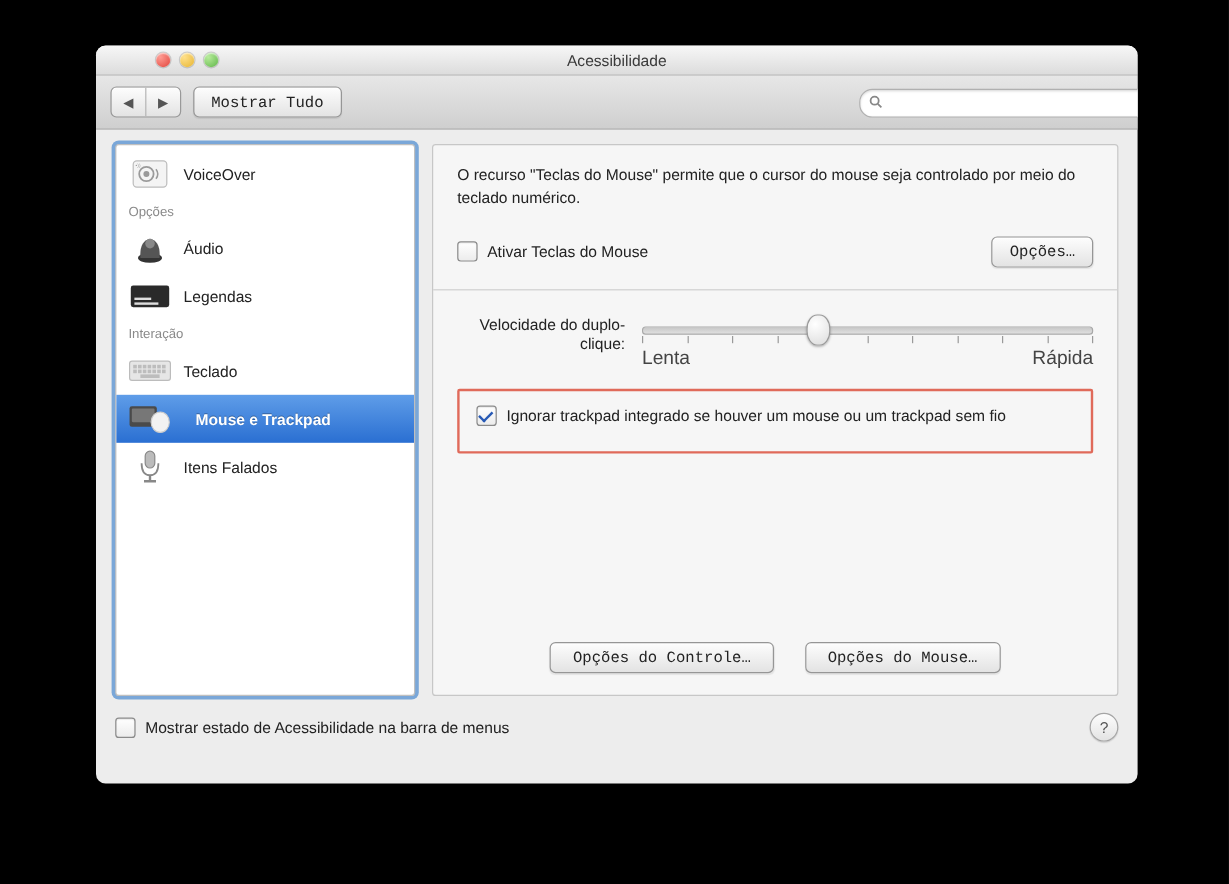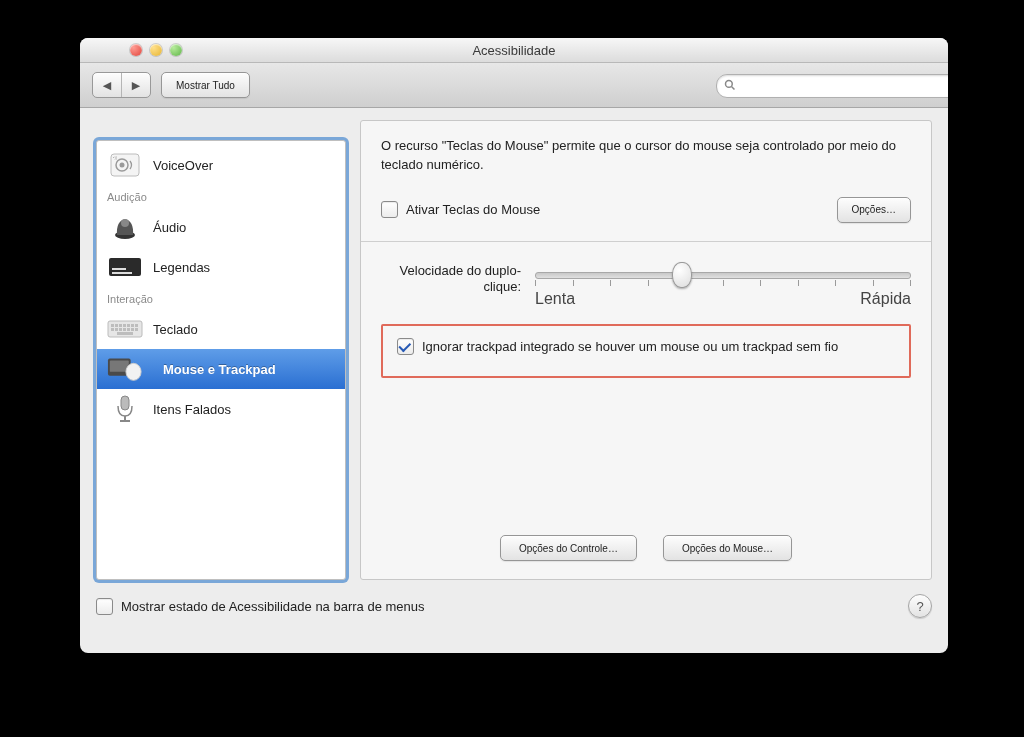--- a/index.html
+++ b/index.html
@@ -81,23 +81,23 @@
     font-size: 11px;
   }
   .segmented .seg + .seg { border-left: 1px solid #b5b5b5; }
   .btn {
     height: 24px;
     padding: 0 14px;
     border: 1px solid #969696;
     border-radius: 5px;
     background: linear-gradient(to bottom, #fdfdfd, #e3e3e3);
     box-shadow: 0 1px 0 rgba(255,255,255,0.6) inset, 0 1px 1px rgba(0,0,0,0.08);
-    font-size: 10px;
+    font-size: 13px;
     color: #222;
-    display: inline-flex; align-items: center; justify-content: center;
+    display: inline-flex; align-items: center; justify-content: center; font-family: Liberation Mono, monospace;
   }
   .toolbar .spacer { flex: 1; }
   .search {
     position: relative;
     width: 220px;
     height: 22px;
   }
   .search input {
     width: 100%; height: 100%;
     border-radius: 11px;
@@ -128,21 +128,20 @@
   
   .sidebar {
     width: 250px;
     background: #fff;
     border: 1px solid #bfbfbf;
     border-radius: 3px;
     box-shadow: 0 0 0 3px #7aa7d8, inset 0 0 0 1px #fff;
     position: relative;
     padding: 4px 0;
     box-sizing: border-box;
-    margin-top: 20px;
   }
   .cat {
     font-size: 11px;
     color: #8a8a8a;
     padding: 6px 10px 4px 10px;
   }
   .item {
     display: flex;
     align-items: center;
     gap: 10px;
@@ -330,21 +329,21 @@
               <rect x="1" y="1" width="28" height="22" rx="3" fill="#f4f4f4" stroke="#bcbcbc"></rect>
               <circle cx="12" cy="12" r="6" fill="none" stroke="#9a9a9a" stroke-width="1.5"></circle>
               <circle cx="12" cy="12" r="2.5" fill="#9a9a9a"></circle>
               <path d="M20 8 q3 4 0 8" fill="none" stroke="#9a9a9a" stroke-width="1.3"></path>
               <text x="3" y="6" font-size="4" fill="#999">•))</text>
             </svg>
           </span>
           <span>VoiceOver</span>
         </div>
 
-        <div class="cat">Audição</div>
+        <div class="cat">Opções</div>
 
         <div class="item">
           <span class="icon">
             <svg width="30" height="28" viewBox="0 0 30 28">
               <ellipse cx="15" cy="22" rx="10" ry="4" fill="#333"></ellipse>
               <path d="M7 22 Q6 8 15 6 Q24 8 23 22 Z" fill="#555"></path>
               <circle cx="15" cy="10" r="4" fill="#888"></circle>
             </svg>
           </span>
           <span>Áudio</span>

